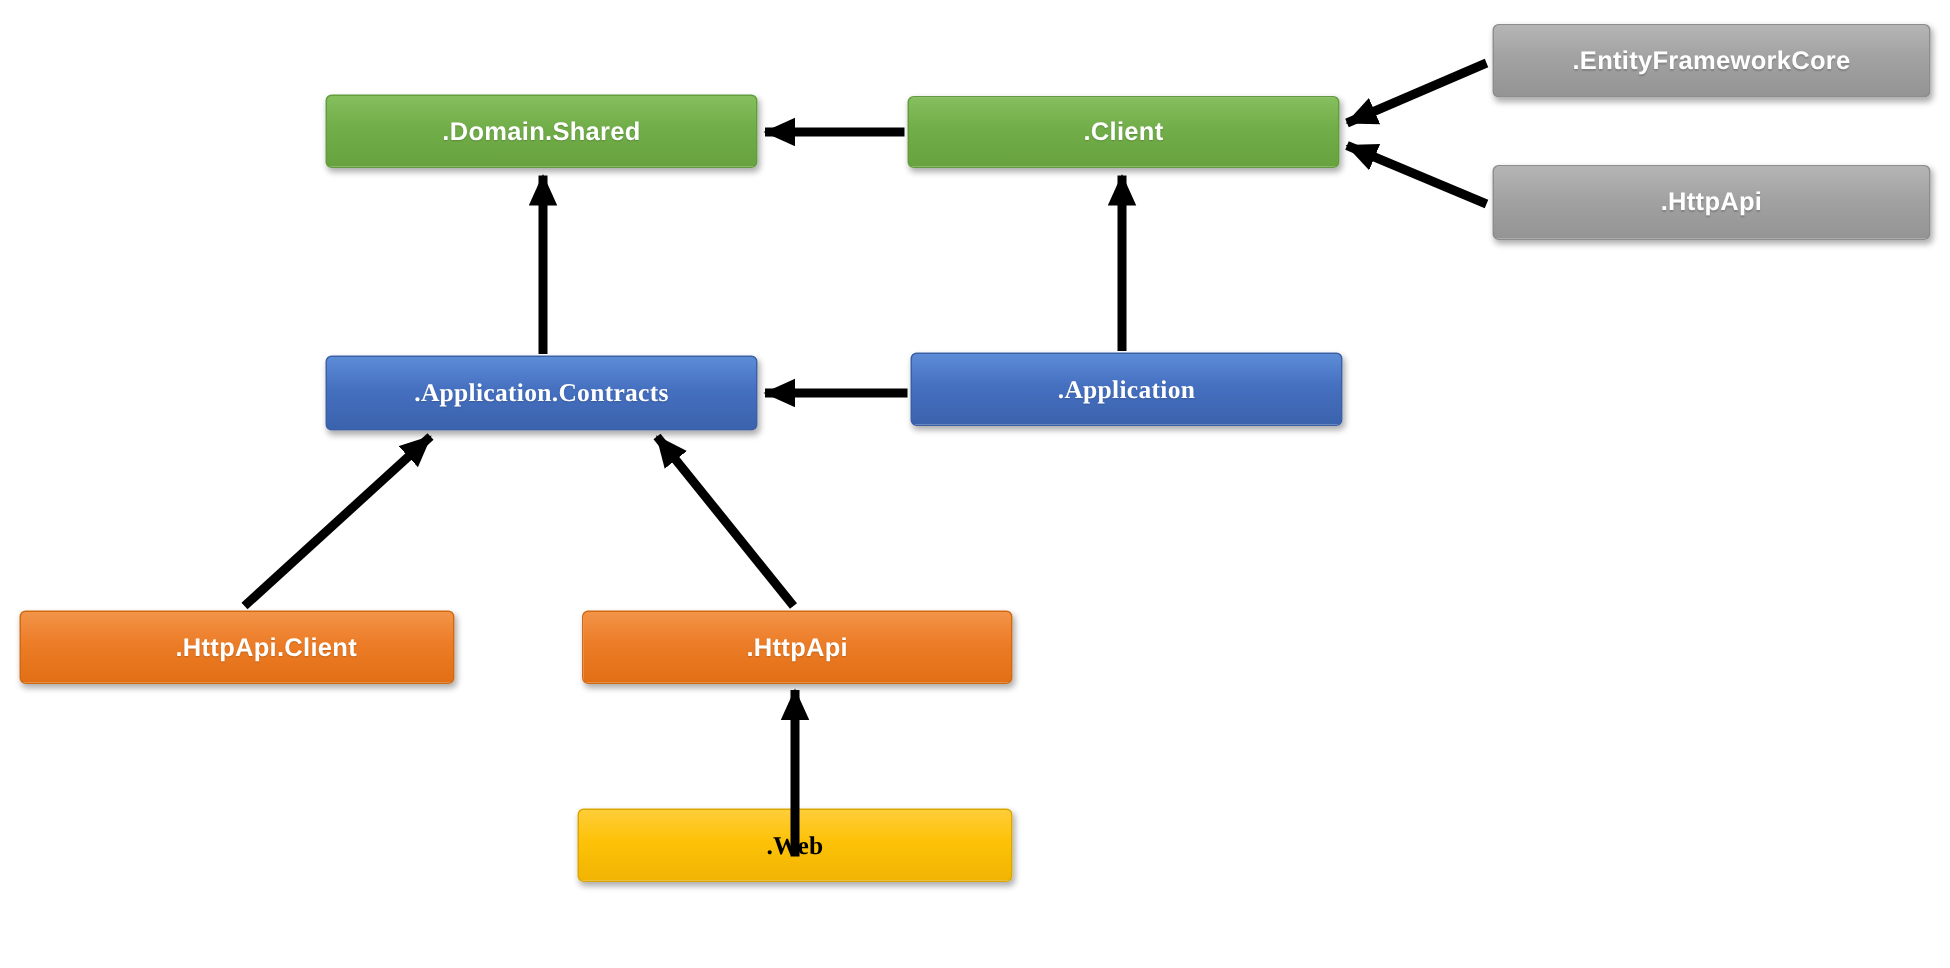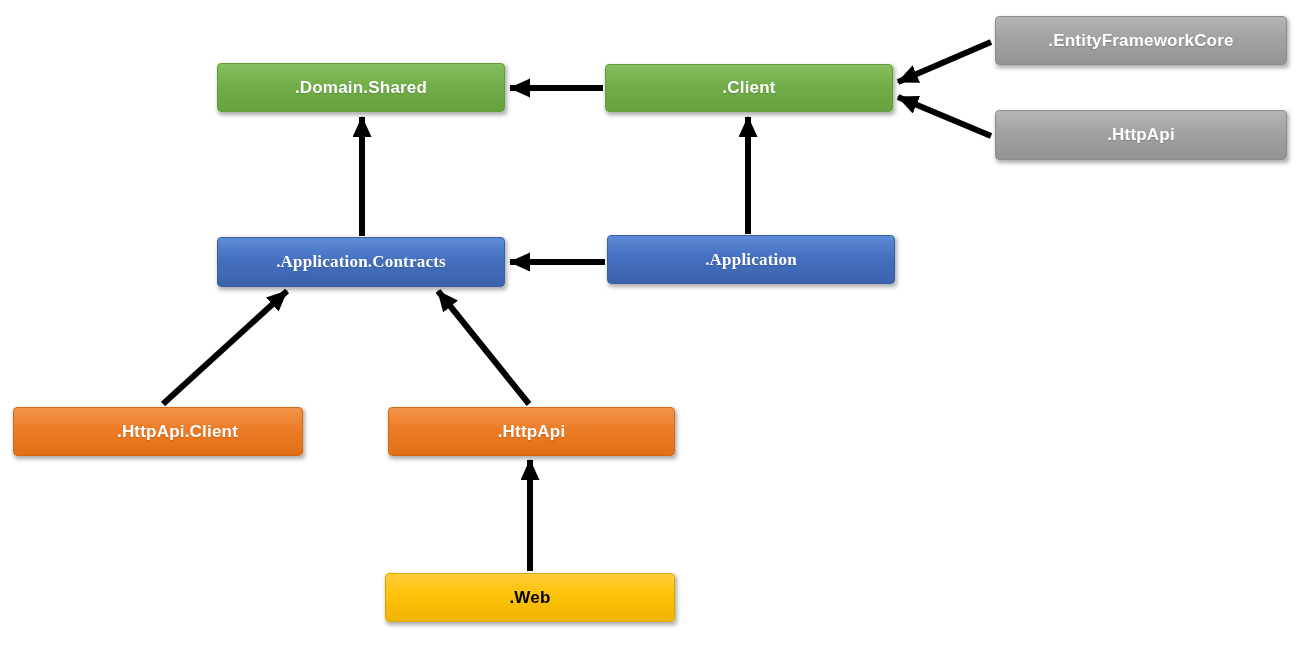--- a/index.html
+++ b/index.html
@@ -106,16 +106,16 @@
   </div>
   <div class="node blue" style="left: 607px; top: 235px; width: 288px; height: 49px;">
     <span>.Application</span>
   </div>
   <div class="node orange" style="left: 13px; top: 407px; width: 290px; height: 49px; padding-left: 39px;">
     <span>.HttpApi.Client</span>
   </div>
   <div class="node orange" style="left: 388px; top: 407px; width: 287px; height: 49px; text-align: center;">
     <span>.HttpApi</span>
   </div>
-  <div class="node yellow" style="left: 385px; top: 573px; width: 290px; height: 49px;">
+  <div class="node yellow" style="left: 385px; top: 539px; width: 290px; height: 49px; font-family: Liberation Serif, serif;">
     <span>.Web</span>
   </div>
 </div>
 
 </body></html>

